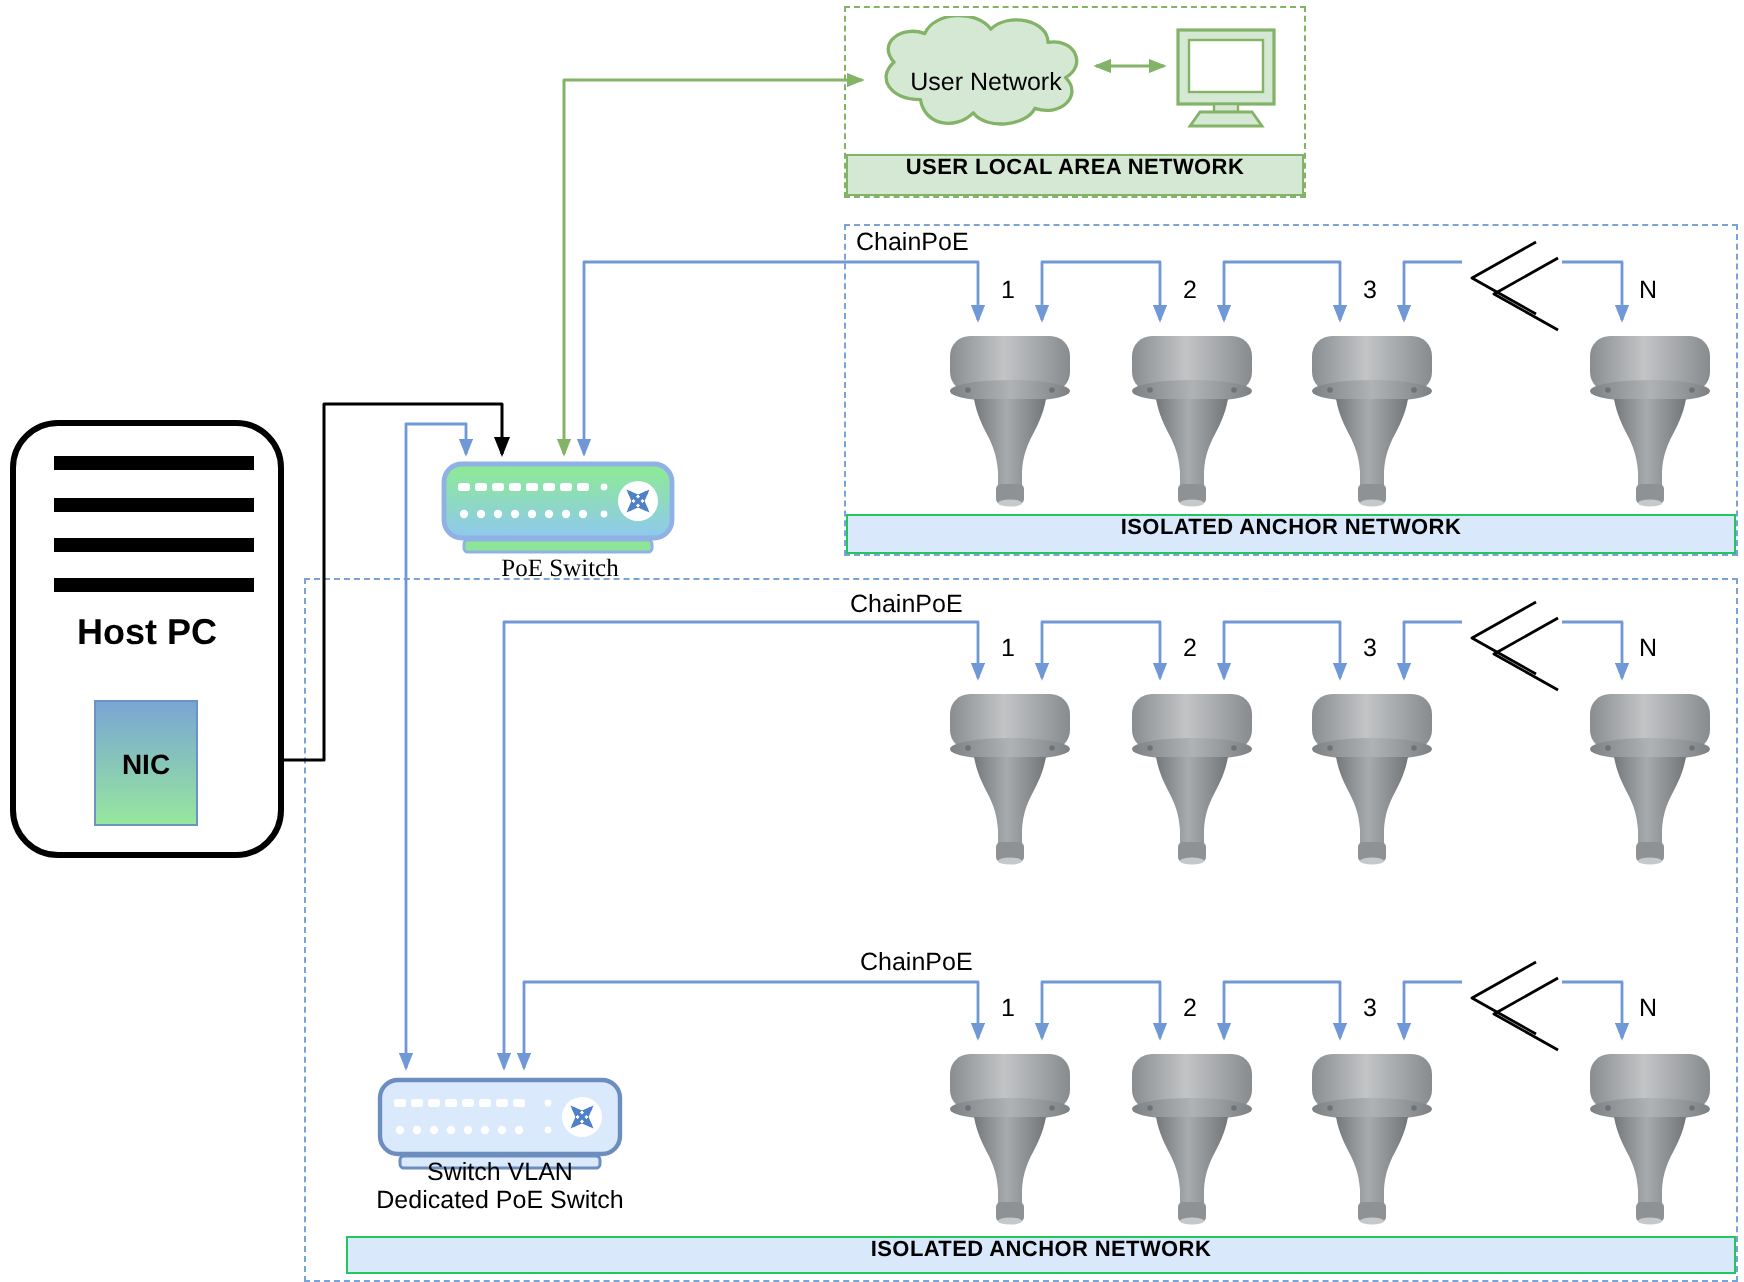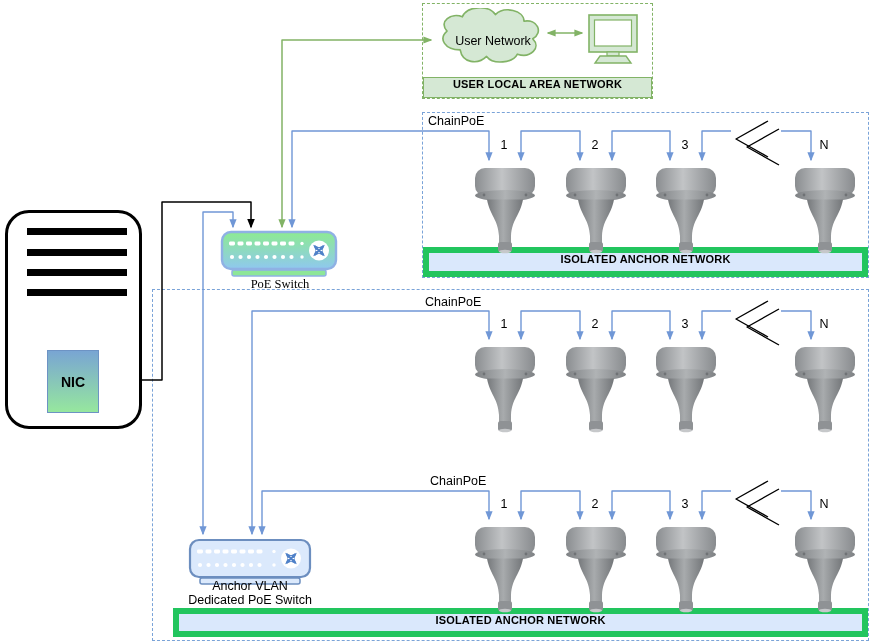--- a/index.html
+++ b/index.html
@@ -9,21 +9,21 @@
   }
   .abs{position:absolute;}
   
   .lan-box{border:1px dashed #82b366;}
   .anchor-box{border:1px dashed #7aa3d8;}
   .bar{
     position:absolute;text-align:center;font-weight:bold;font-size:11px;
     letter-spacing:.2px;display:flex;align-items:flex-start;justify-content:center;
   }
   .bar.green{background:#d5e8d4;border:1px solid #82b366;}
-  .bar.blue{background:#dae8fc;border:6px solid #22c55e;}
+  .bar.blue{background:#dae8fc;border:1px solid #22c55e;}
   
   .host-pc{
     border:3px solid #000;border-radius:24px;background:#fff;
   }
   .pc-bar{position:absolute;left:19px;width:100px;height:7px;background:#000;}
   .host-title{position:absolute;left:0;width:100%;text-align:center;font-weight:bold;font-size:18px;}
   .nic{
     position:absolute;display:flex;align-items:center;justify-content:center;
     font-weight:bold;font-size:14px;
     background:linear-gradient(180deg,#79a5d3 0%,#96e79e 100%);
@@ -164,20 +164,21 @@
         <polyline points="779,489 747,507 779,525"></polyline>
       </g>
     </g>
   </svg>
 
   <div class="abs host-pc" style="left:5px;top:210px;width:131px;height:213px;">
     <div class="pc-bar" style="top:15px;"></div>
     <div class="pc-bar" style="top:36px;"></div>
     <div class="pc-bar" style="top:56px;"></div>
     <div class="pc-bar" style="top:76px;"></div>
+    <div class="host-title" style="top:93px;">Host PC</div>
     <div class="nic" style="left:39px;top:137px;width:50px;height:61px;">
       <span>NIC</span>
     </div>
   </div>
 
   <svg class="abs" style="left:436px;top:8px;" width="110" height="66" viewBox="0 0 100 60">
     <path d="M22,38 C8,38 2,28 10,21 C2,12 14,4 24,8 C28,-2 48,-3 54,6 C62,-2 80,2 80,12 C92,10 98,22 88,28 C96,36 86,46 74,42 C70,50 52,52 46,44 C38,52 24,50 22,38 Z" fill="#d5e8d4" stroke="#82b366" stroke-width="1.5" stroke-linejoin="round"></path>
   </svg>
   <div class="lbl center" style="left:448px;top:34px;width:90px;">User Network</div>
 
@@ -242,21 +243,21 @@
       <circle cx="86" cy="13.5" r="1.7"></circle>
         <circle cx="86" cy="27" r="1.7"></circle>
     </g>
     <circle cx="103" cy="20.5" r="10" fill="#fff"></circle>
     <g stroke="#4f81c8" stroke-width="1.8">
       <path d="M 98.5 16 L 107.5 25" marker-start="url(#mkXs)" marker-end="url(#mkX)"></path>
       <path d="M 107.5 16 L 98.5 25" marker-start="url(#mkXs)" marker-end="url(#mkX)"></path>
     </g>
   </svg>
   <div class="lbl center" style="left:175px;top:579px;width:150px;">
-    <div>Anchor VLAN</div>
+    <div>Switch VLAN</div>
     <div>Dedicated PoE Switch</div>
   </div>
 
   <div class="lbl" style="left:428px;top:114px;">ChainPoE</div>
   <div class="lbl" style="left:425px;top:295px;">ChainPoE</div>
   <div class="lbl" style="left:430px;top:474px;">ChainPoE</div>
 
   <svg class="abs" style="left:472px;top:164px;" width="66" height="90">
       <use href="#anchorSym"></use>
     </svg>

